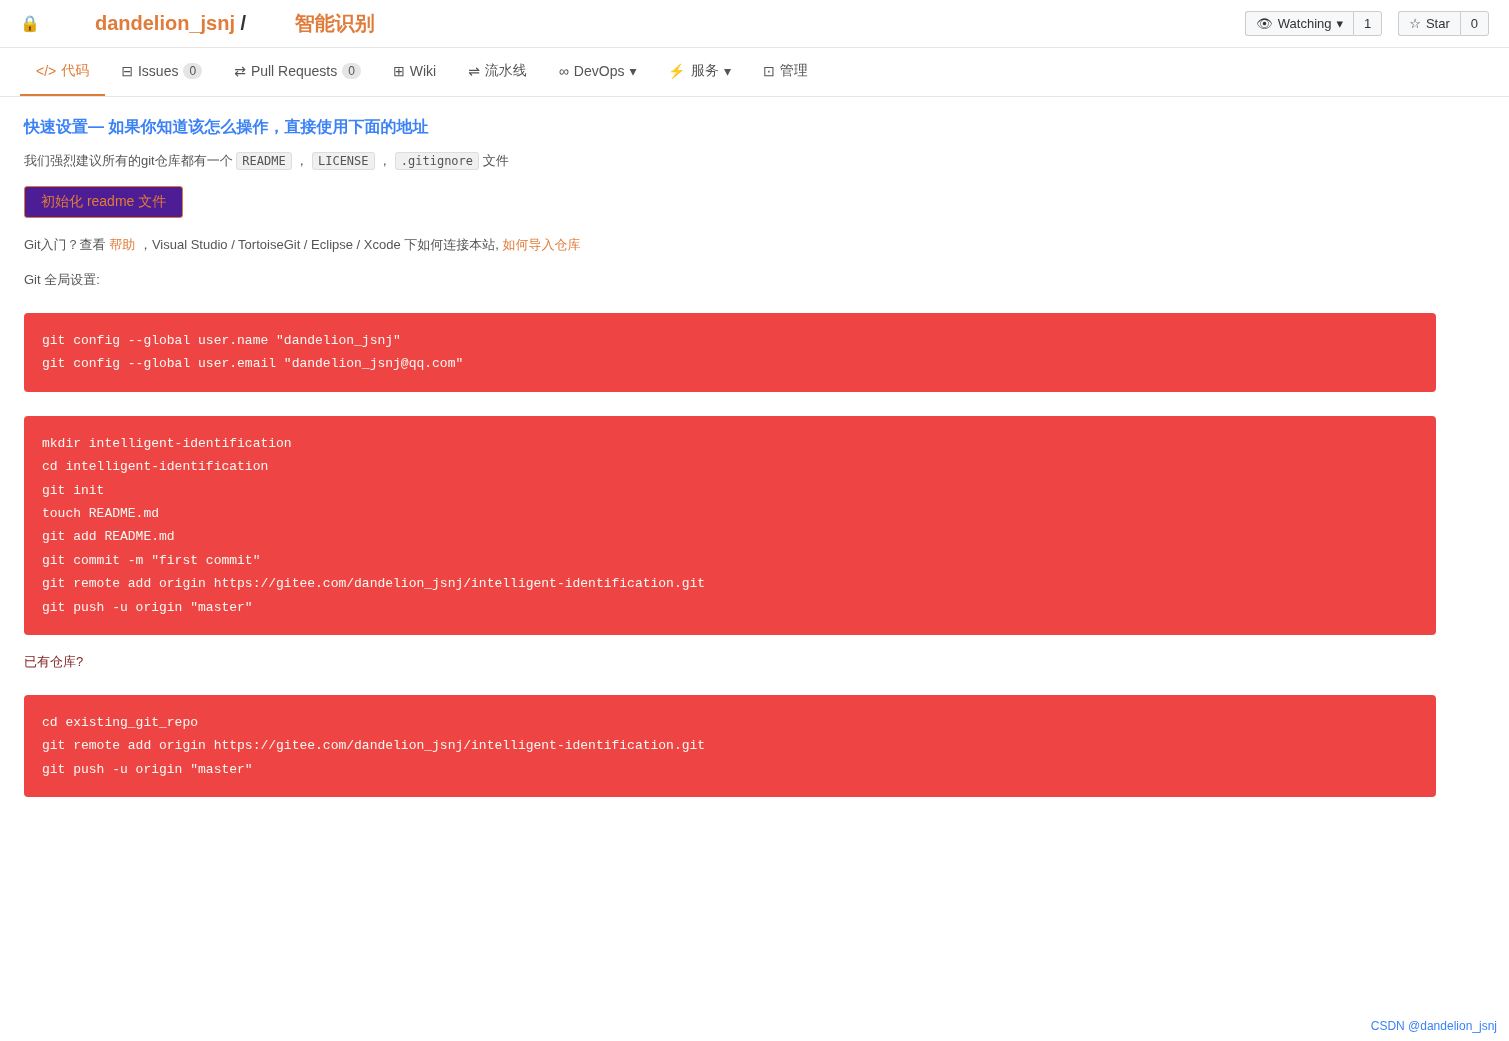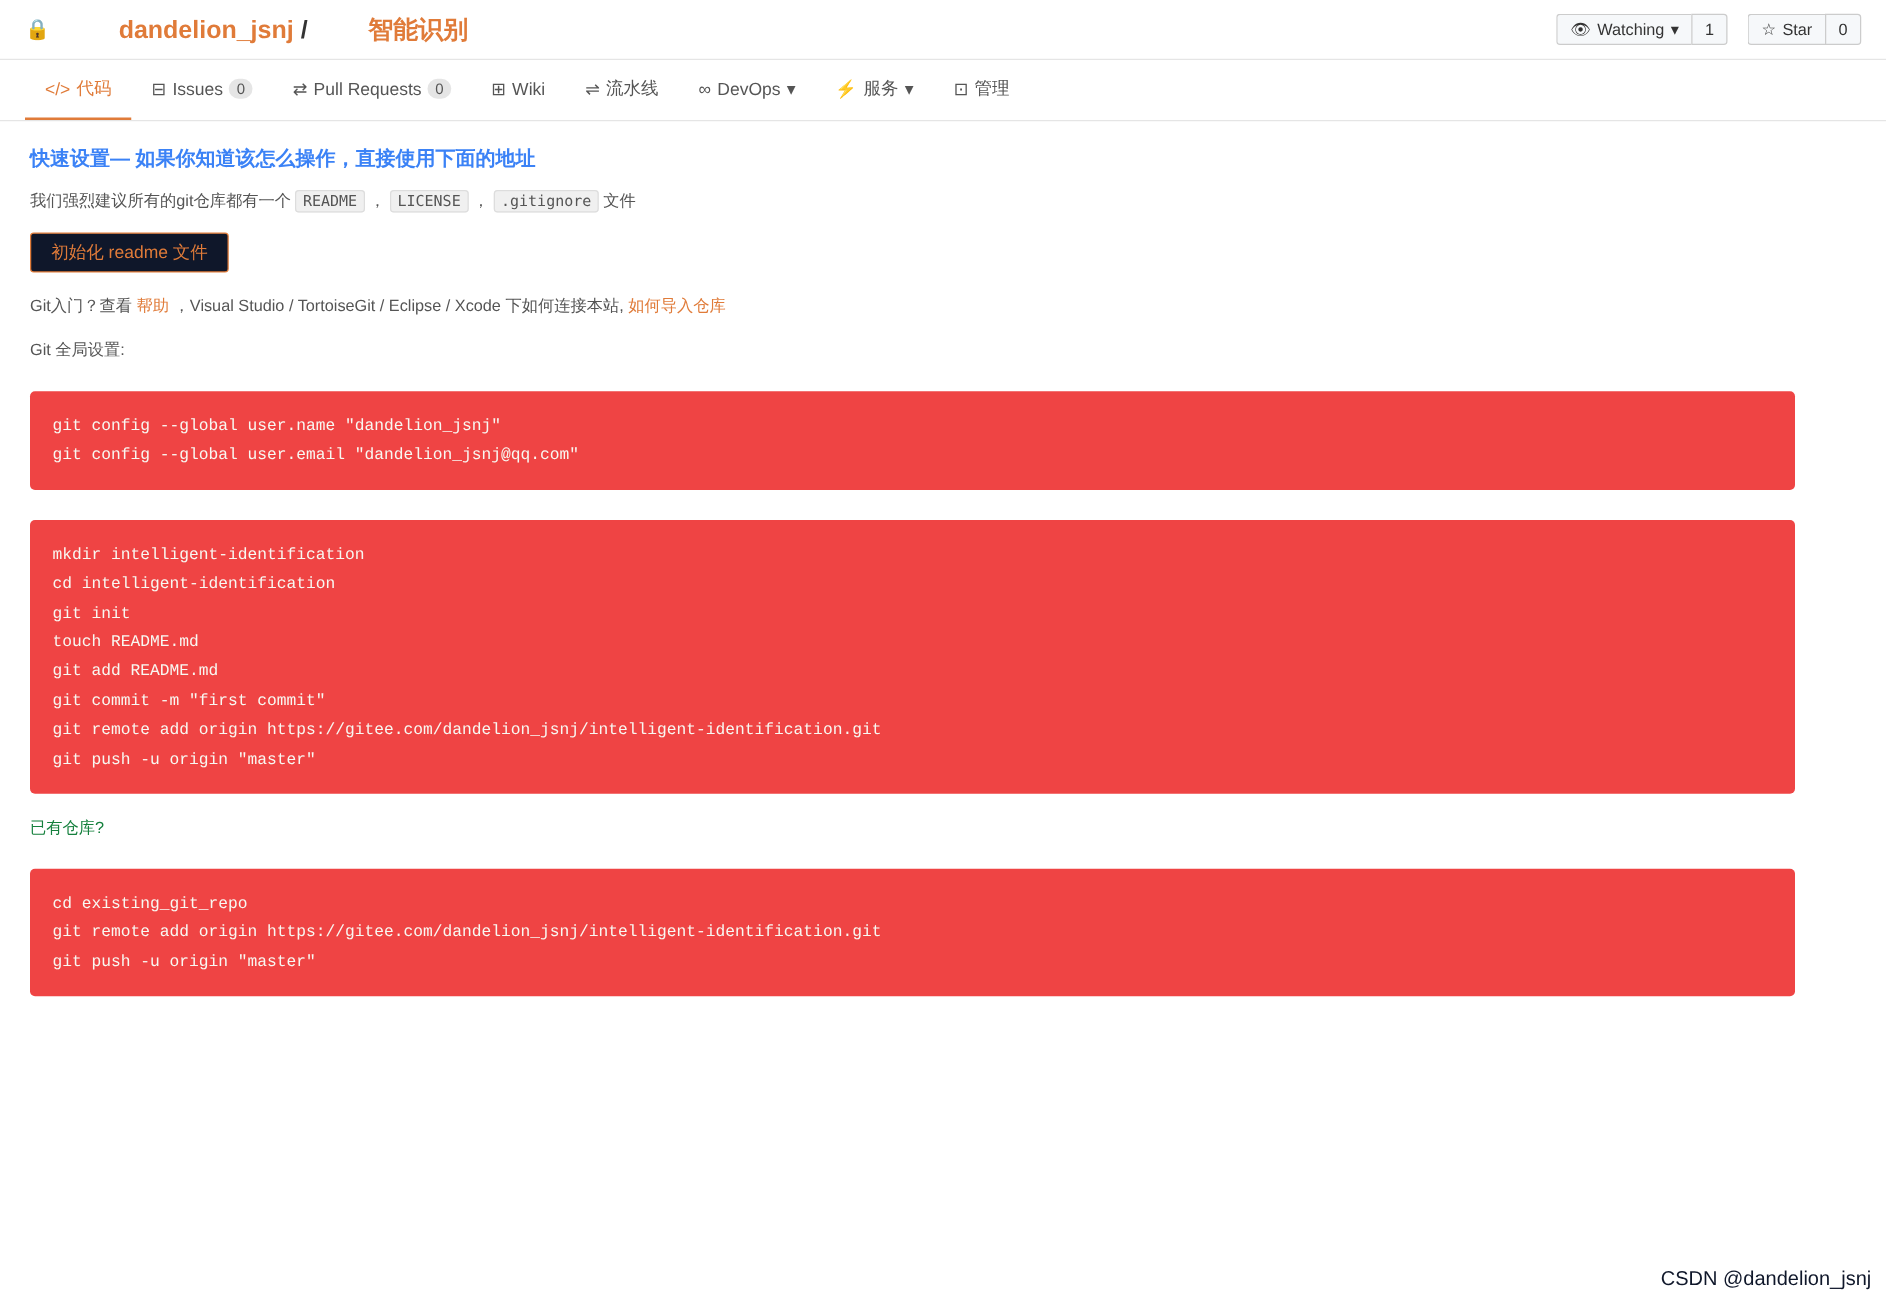--- a/index.html
+++ b/index.html
@@ -177,21 +177,21 @@
       border: 1px solid #ddd;
       padding: 1px 5px;
       border-radius: 3px;
       font-family: monospace;
       font-size: 12px;
     }
     .btn-init {
       padding: 6px 16px;
       border: 1px solid #e07b39;
       color: #e07b39;
-      background: #0f172a;
+      background: #4c1d95;
       border-radius: 3px;
       cursor: pointer;
       font-size: 14px;
       margin-bottom: 18px;
     }
     .git-help {
       font-size: 13px;
       color: #555;
       margin-bottom: 17px;
     }
@@ -218,29 +218,29 @@
       font-family: "Courier New", Consolas, monospace;
       font-size: 13px;
       line-height: 1.8;
       margin-bottom: 18px;
       overflow-x: auto;
       white-space: pre;
       margin-top: 24px;
     }
     .already-repo {
       font-size: 13px;
-      color: #15803d;
+      color: #7f1d1d;
       margin-bottom: 8px;
     }
     .footer-note {
       position: fixed;
       bottom: 8px;
       right: 12px;
-      font-size: 16px;
-      color: #0f172a;
+      font-size: 12px;
+      color: #3b82f6;
     }
   </style>
 </head>
 <body>
 
 <div class="header">
   <div class="header-left">
     <span class="lock-icon">🔒</span>
     <span class="repo-title">
       <a>dandelion_jsnj</a>

